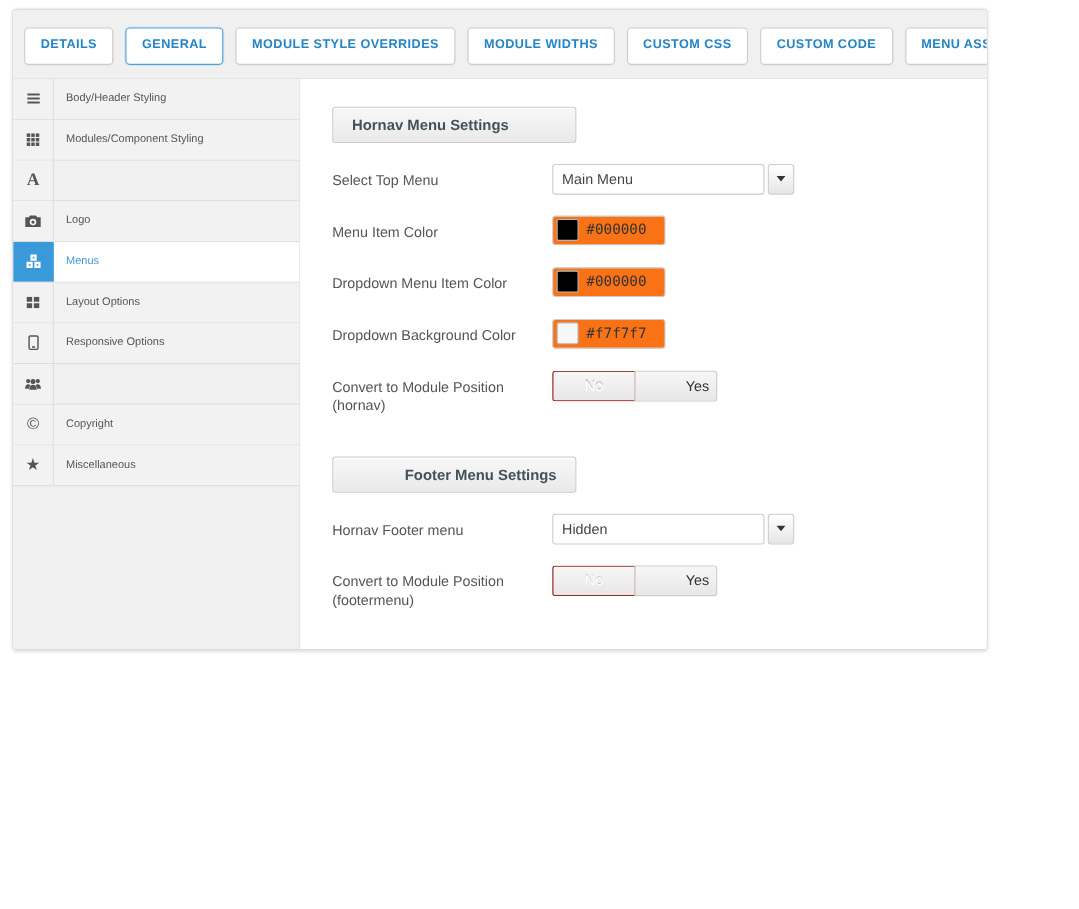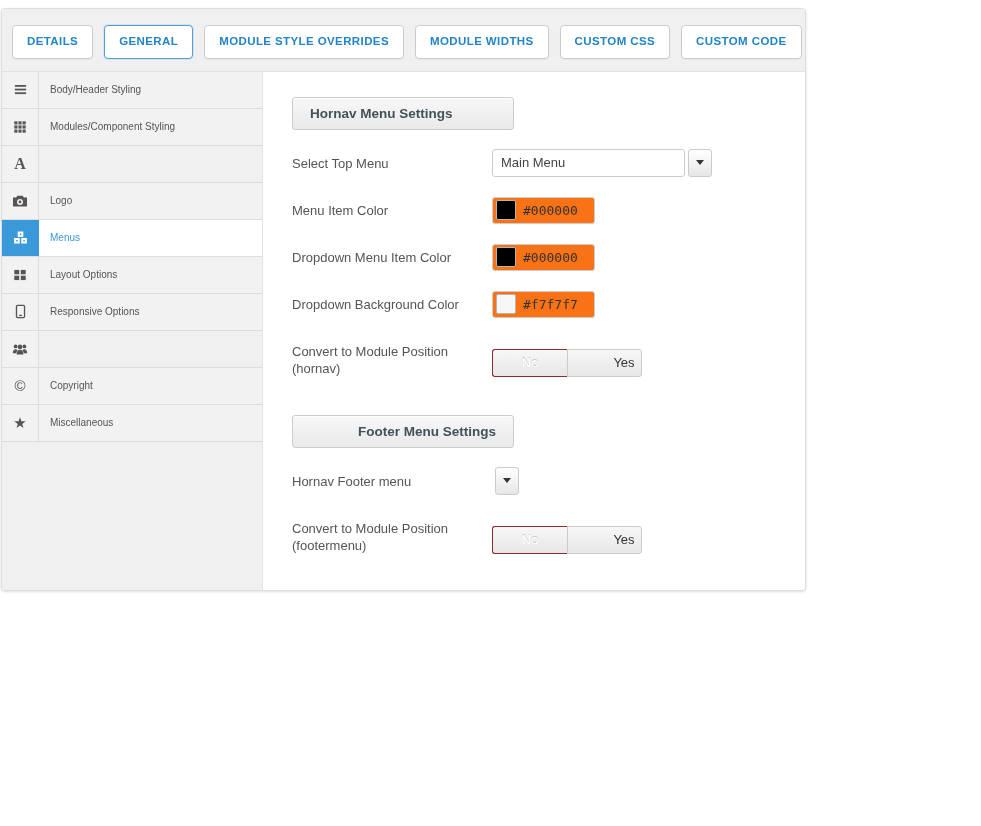--- a/index.html
+++ b/index.html
@@ -1,20 +1,20 @@
 <!DOCTYPE html>
 <html><head>
 <meta charset="utf-8">
 <style>
   * { box-sizing: border-box; }
   html,body { margin:0; padding:0; background:#fff; font-family:"Liberation Sans", sans-serif; }
   .page { width:981px; height:826px; position:relative; background:#fff; }
 
   .panel {
-    position:absolute; left:1px; top:8px; width:805px; height:583px;
+    position:absolute; left:11px; top:8px; width:887px; height:583px;
     border:1px solid #ddd; border-radius:4px; background:#fff;
     box-shadow:0 1px 3px rgba(0,0,0,0.13);
     overflow:hidden;
   }
 
   
   .tabbar {
     background:#f0f0f0; border-bottom:1px solid #e2e2e2;
     padding:16px 10px 12px 10px; display:flex; gap:11px; align-items:center;
   }
@@ -51,21 +51,21 @@
     border:1px solid #ccc; border-radius:3px; color:#42525a;
     font-size:13.5px; font-weight:bold; margin-bottom:19px;
     box-shadow:inset 0 1px 0 #fff;
   }
   .section-title.mt { margin-top:38px;text-align:right; }
 
   .form-row { display:flex; margin-bottom:19px; min-height:28px; }
   .form-label {
     width:200px; flex:none; font-size:13px; color:#555; line-height:17px; padding:6px 14px 0 0;
   }
-  .ctrl { display:flex; align-items:flex-end; }
+  .ctrl { display:flex; align-items:flex-start; }
 
   
   .select-box {
     width:193px; height:28px; background:#fff; border:1px solid #ccc; border-radius:3px;
     font-size:13px; color:#444; line-height:26px; padding:0 8px; cursor:pointer;
     white-space:nowrap; overflow:hidden;
   }
   .select-caret-btn {
     width:24px; height:28px; margin-left:3px; border:1px solid #ccc; border-radius:3px;
     background:linear-gradient(#ffffff,#e6e6e6); cursor:pointer;
@@ -275,20 +275,21 @@
               <button class="toggle-btn last">Yes</button>
             </div>
           </div>
         </div>
 
         <div class="section-title mt">Footer Menu Settings</div>
 
         <div class="form-row">
           <div class="form-label">Hornav Footer menu</div>
           <div class="ctrl">
+            <div class="select-box">Hidden</div>
             <button class="select-caret-btn">
               <span class="caret-down"></span>
             </button>
           </div>
         </div>
 
         <div class="form-row">
           <div class="form-label">Convert to Module Position (footermenu)</div>
           <div class="ctrl">
             <div class="toggle">

